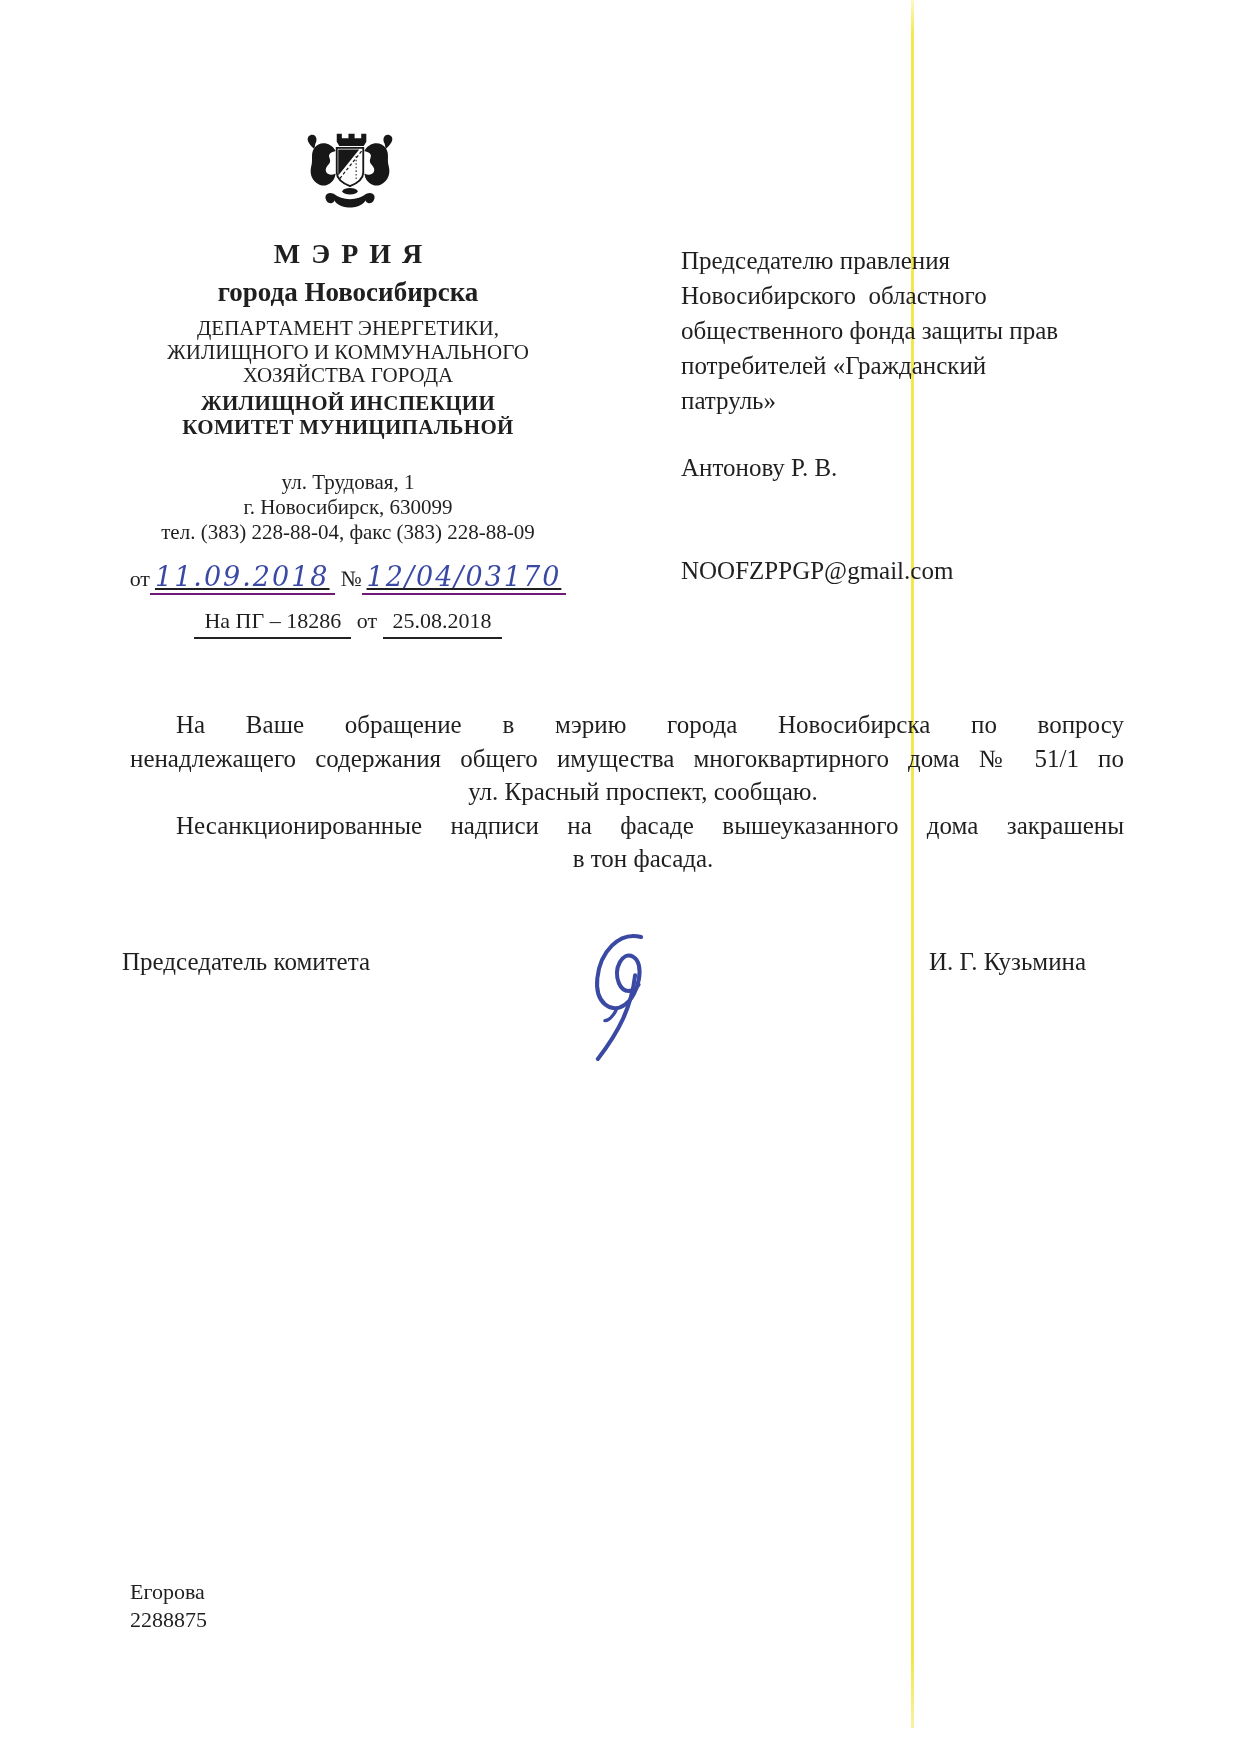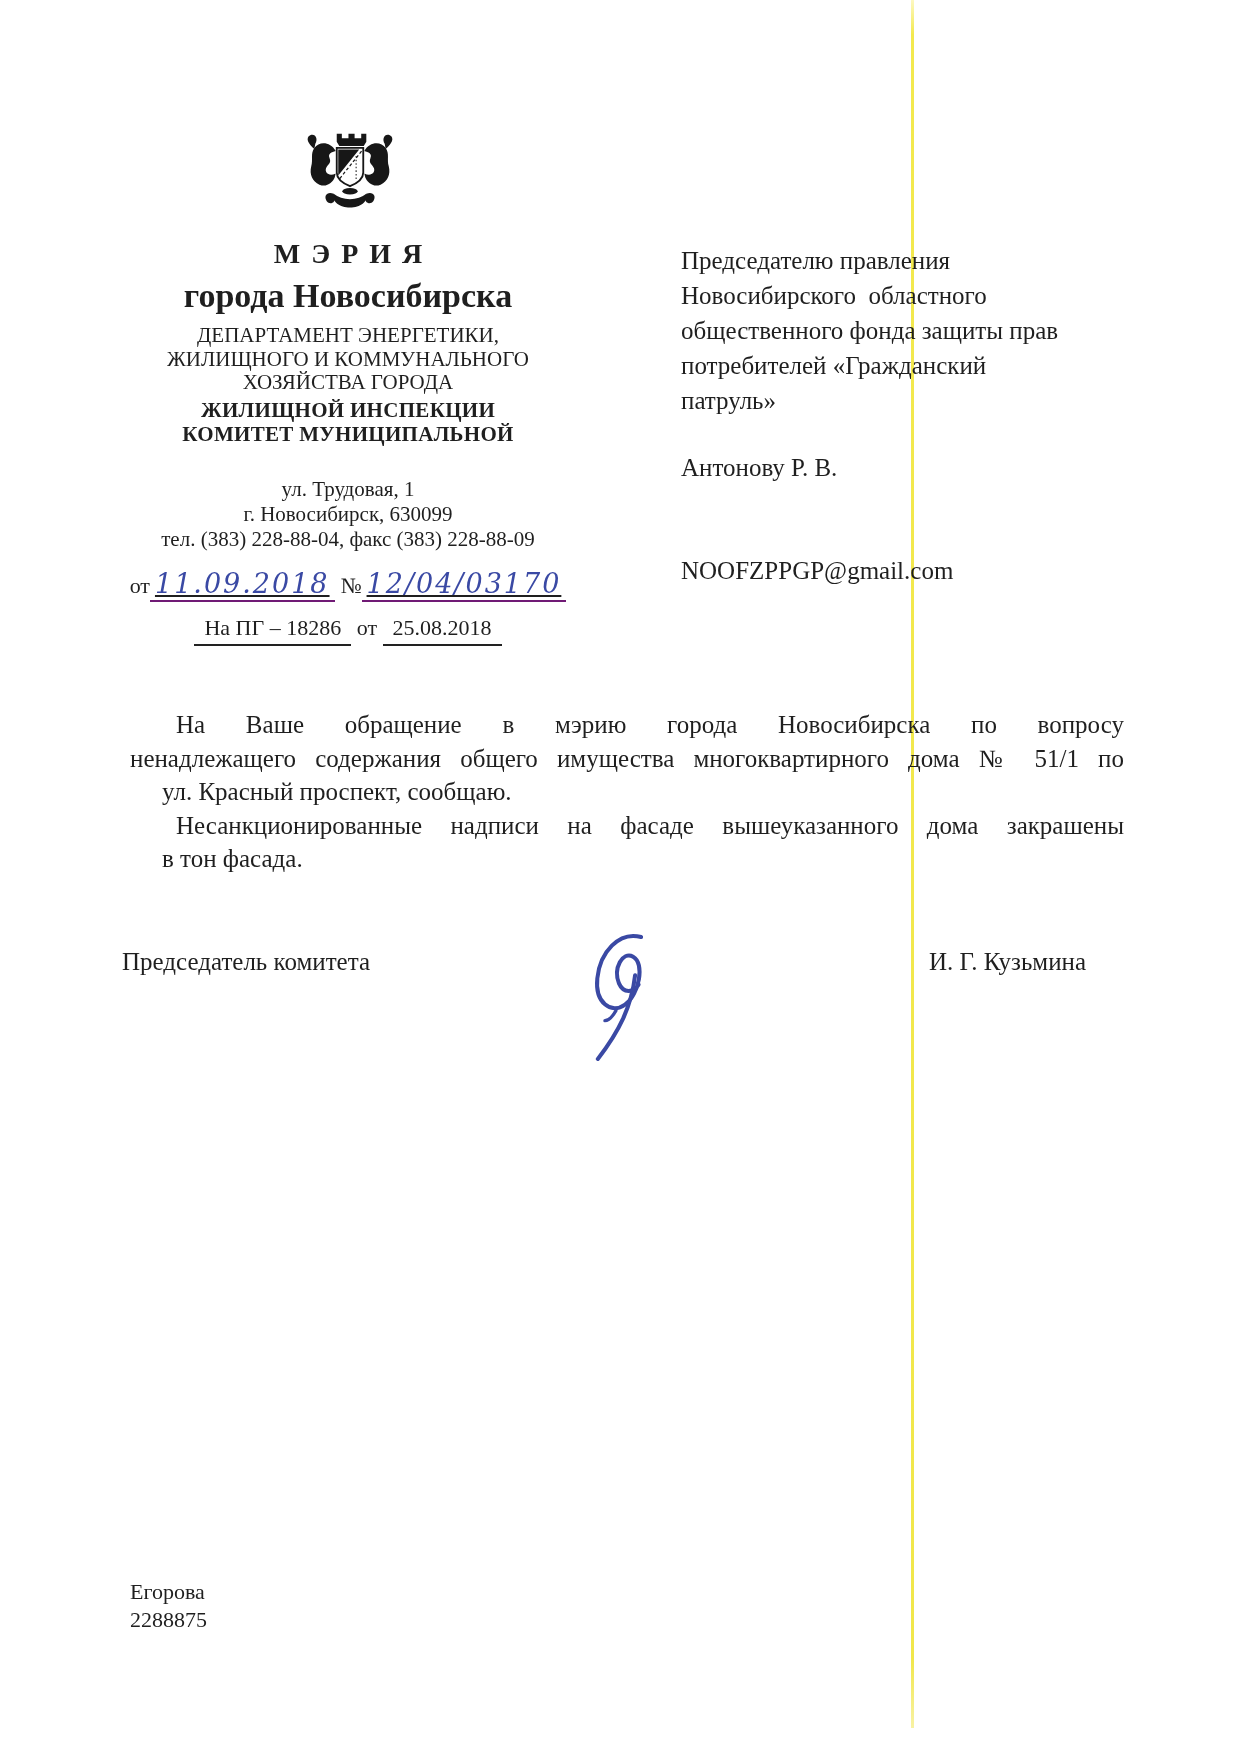--- a/index.html
+++ b/index.html
@@ -15,21 +15,21 @@
     position:absolute;left:911px;top:0;width:3px;height:1728px;
     background:linear-gradient(180deg,#fdf8c2 0%, #f3e94e 2%, #f1e74b 96%, #f8f2a4 100%);
   }
 
   
   .emblem{position:absolute;left:299px;top:128px;width:102px;height:98px;}
 
   
   .sender{position:absolute;left:96px;top:238px;width:504px;text-align:center;}
   .org-title{font-size:28px;font-weight:bold;letter-spacing:11px;padding-left:11px;}
-  .org-subtitle{font-size:34px;font-weight:bold;margin-top:7px;}
+  .org-subtitle{font-size:27px;font-weight:bold;margin-top:7px;}
   .dept{font-size:21px;line-height:23.5px;margin-top:9px;}
   .committee{font-size:21px;font-weight:bold;line-height:24px;margin-top:3px;letter-spacing:.3px;}
   .addr{font-size:21px;line-height:25px;margin-top:31px;}
 
   .ref-line{
     margin-top:16px;font-size:22px;display:flex;justify-content:center;
     align-items:baseline;white-space:nowrap;
   }
   .hw{
     font-family:"DejaVu Serif", serif;font-style:italic;color:#3a49a4;
@@ -44,21 +44,21 @@
   
   .recipient{position:absolute;left:681px;top:243px;width:420px;font-size:25px;}
   .rline{line-height:35px;white-space:pre-wrap;}
   .recipient-name{margin-top:32px;line-height:35px;}
   .recipient-email{margin-top:68px;line-height:35px;font-size:25px;}
 
   
   .body-text{position:absolute;left:130px;top:708px;width:994px;font-size:25px;}
   .bline{line-height:33.5px;}
   .jline{text-align:justify;text-align-last:justify;}
-  .jlast{text-align:left;margin-left:32px;}
+  .jlast{text-align:center;margin-left:32px;}
   .indent{text-indent:46px;}
 
   
   .sig-position{position:absolute;left:122px;top:948px;font-size:25px;}
   .sig-name{position:absolute;left:868px;top:948px;width:218px;text-align:right;font-size:25px;}
   .signature{position:absolute;left:566px;top:928px;width:112px;height:136px;}
 
   
   .footer{position:absolute;left:130px;top:1578px;font-size:22px;line-height:28px;}
 </style>

